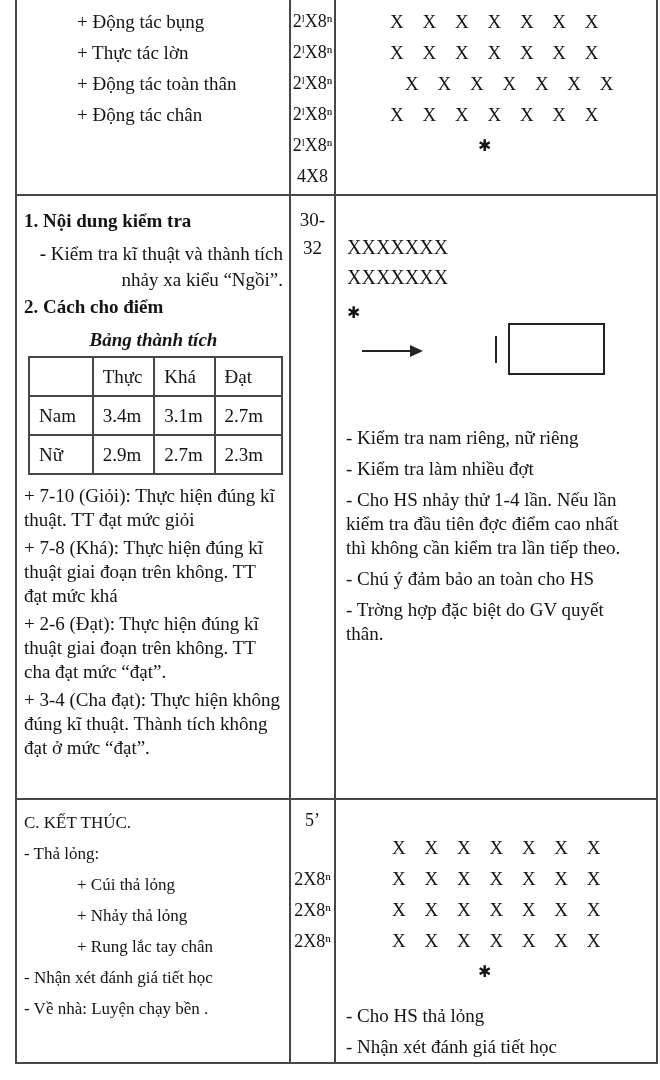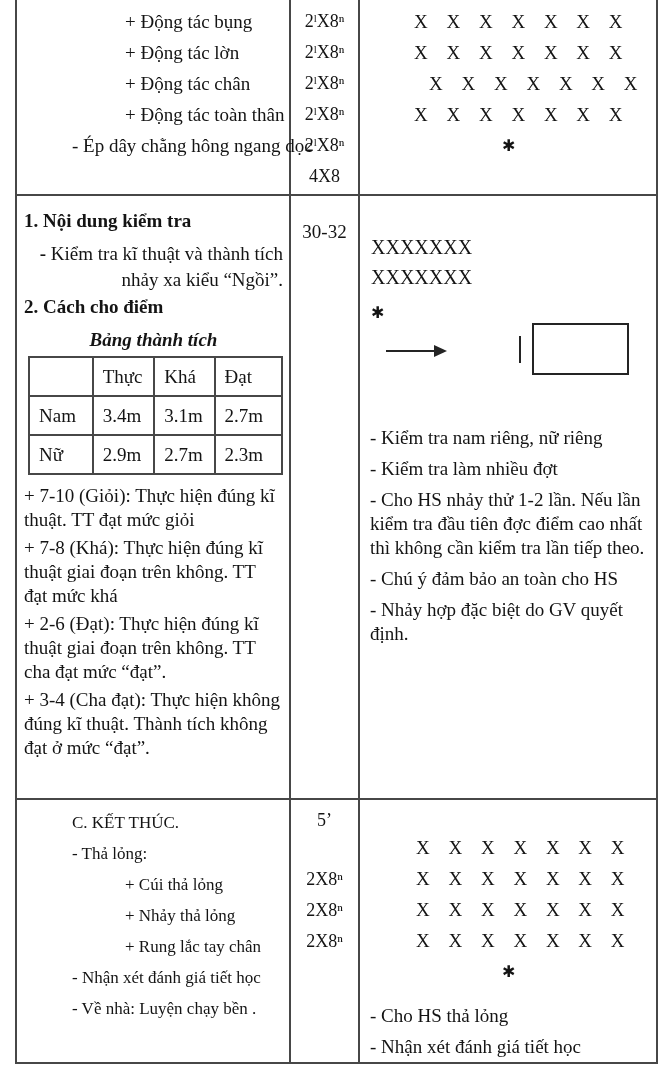--- a/index.html
+++ b/index.html
@@ -7,22 +7,22 @@
         font-family:"Liberation Serif","DejaVu Serif",serif;color:#141414;}
   .topbar{position:absolute;left:20px;top:0;width:627px;height:7px;background:#070707;}
   .grid{position:absolute;left:15px;top:0;width:643px;height:1064px;box-sizing:border-box;
         border-left:2px solid #474747;border-right:2px solid #474747;border-bottom:2px solid #474747;
         display:flex;flex-direction:column;background:#fff;}
   .trow{display:flex;box-sizing:border-box;border-bottom:2px solid #474747;}
   .trow.ra{height:196px;}
   .trow.rb{height:604px;}
   .trow.rc{flex:1;border-bottom:none;}
   .cell{box-sizing:border-box;position:relative;}
-  .c1{width:274px;border-right:2px solid #474747;padding-left:48px;}
-  .c2{width:69px;border-right:2px solid #474747;text-align:center;}
+  .c1{width:274px;border-right:2px solid #474747;}
+  .c2{width:45px;border-right:2px solid #474747;text-align:center;}
   .c3{flex:1;}
 
   
   .ra .c1{padding-top:6px;font-size:19px;}
   .ra .c1 .line{line-height:31px;padding-left:7px;white-space:nowrap;}
   .ra .c1 .line.ind{padding-left:60px;}
   .ra .c2{padding-top:6px;font-size:18px;}
   .ra .c2 .t{line-height:31px;white-space:nowrap;}
   .ra .c3{padding-top:6px;}
   .xrow{line-height:31px;font-size:19px;word-spacing:14px;padding-left:54px;white-space:nowrap;}
@@ -32,21 +32,21 @@
 
   
   .rb .c1{padding:12px 6px 0 7px;font-size:19px;}
   .b-title{line-height:25px;margin-bottom:9px;}
   .b-h{font-weight:bold;line-height:25px;margin-bottom:8px;}
   .b-p{line-height:26px;margin-bottom:1px;text-align:right;}
   .b-cap{font-weight:bold;font-style:italic;text-align:center;line-height:26px;margin-bottom:3px;}
   table.score{border-collapse:collapse;margin-left:4px;margin-bottom:9px;}
   table.score td{border:2px solid #474747;height:37px;padding:0 0 0 9px;font-size:19px;vertical-align:middle;}
   .crit{line-height:24px;margin:0 0 4px 0;font-size:19px;}
-  .rb .c2{padding-top:22px;font-size:19px;}
+  .rb .c2{padding-top:10px;font-size:19px;}
   .rb .c2 .t{line-height:28px;}
   .bx{position:absolute;left:11px;top:36px;font-size:20px;line-height:30px;}
   .bx div{white-space:nowrap;}
   .b-star{position:absolute;left:11px;top:101px;}
   .diag-line{position:absolute;left:26px;top:154px;width:50px;height:2px;background:#242424;}
   .diag-head{position:absolute;left:74px;top:149px;width:0;height:0;
              border-left:13px solid #242424;border-top:6px solid transparent;border-bottom:6px solid transparent;}
   .diag-tick{position:absolute;left:159px;top:140px;width:2px;height:27px;background:#242424;}
   .diag-rect{position:absolute;left:172px;top:127px;width:93px;height:48px;border:2px solid #242424;background:#fff;}
   .b-notes{position:absolute;left:10px;top:230px;width:288px;}
@@ -70,24 +70,23 @@
 <body>
 
 <div class="page">
   <div class="topbar"></div>
 
   <div class="grid">
 
     <div class="trow ra">
       <div class="cell c1">
         <div class="line ind">+ Động tác bụng</div>
-        <div class="line ind">+ Động tác lờn</div>
+        <div class="line ind">+ Thực tác lờn</div>
+        <div class="line ind">+ Động tác toàn thân</div>
         <div class="line ind">+ Động tác chân</div>
-        <div class="line ind">+ Động tác toàn thân</div>
-        <div class="line">- Ép dây chằng hông ngang dọc</div>
       </div>
       <div class="cell c2">
         <div class="t">2ˡX8ⁿ</div>
         <div class="t">2ˡX8ⁿ</div>
         <div class="t">2ˡX8ⁿ</div>
         <div class="t">2ˡX8ⁿ</div>
         <div class="t">2ˡX8ⁿ</div>
         <div class="t">4X8</div>
       </div>
       <div class="cell c3">
@@ -147,23 +146,23 @@
           <div>XXXXXXX</div>
         </div>
         <div class="star b-star">✱</div>
         <div class="diag-line"></div>
         <div class="diag-head"></div>
         <div class="diag-tick"></div>
         <div class="diag-rect"></div>
         <div class="b-notes">
           <div class="note">- Kiểm tra nam riêng, nữ riêng</div>
           <div class="note">- Kiểm tra làm nhiều đợt</div>
-          <div class="note">- Cho HS nhảy thử 1-2 lần. Nếu lần kiểm tra đầu tiên đợc điểm cao nhất thì không cần kiểm tra lần tiếp theo.</div>
+          <div class="note">- Cho HS nhảy thử 1-4 lần. Nếu lần kiểm tra đầu tiên đợc điểm cao nhất thì không cần kiểm tra lần tiếp theo.</div>
           <div class="note">- Chú ý đảm bảo an toàn cho HS</div>
-          <div class="note">- Nhảy hợp đặc biệt do GV quyết định.</div>
+          <div class="note">- Trờng hợp đặc biệt do GV quyết thân.</div>
         </div>
       </div>
     </div>
 
     <div class="trow rc">
       <div class="cell c1">
         <div class="line">C. KẾT THÚC.</div>
         <div class="line">- Thả lỏng:</div>
         <div class="line ind">+ Cúi thả lỏng</div>
         <div class="line ind">+ Nhảy thả lỏng</div>

